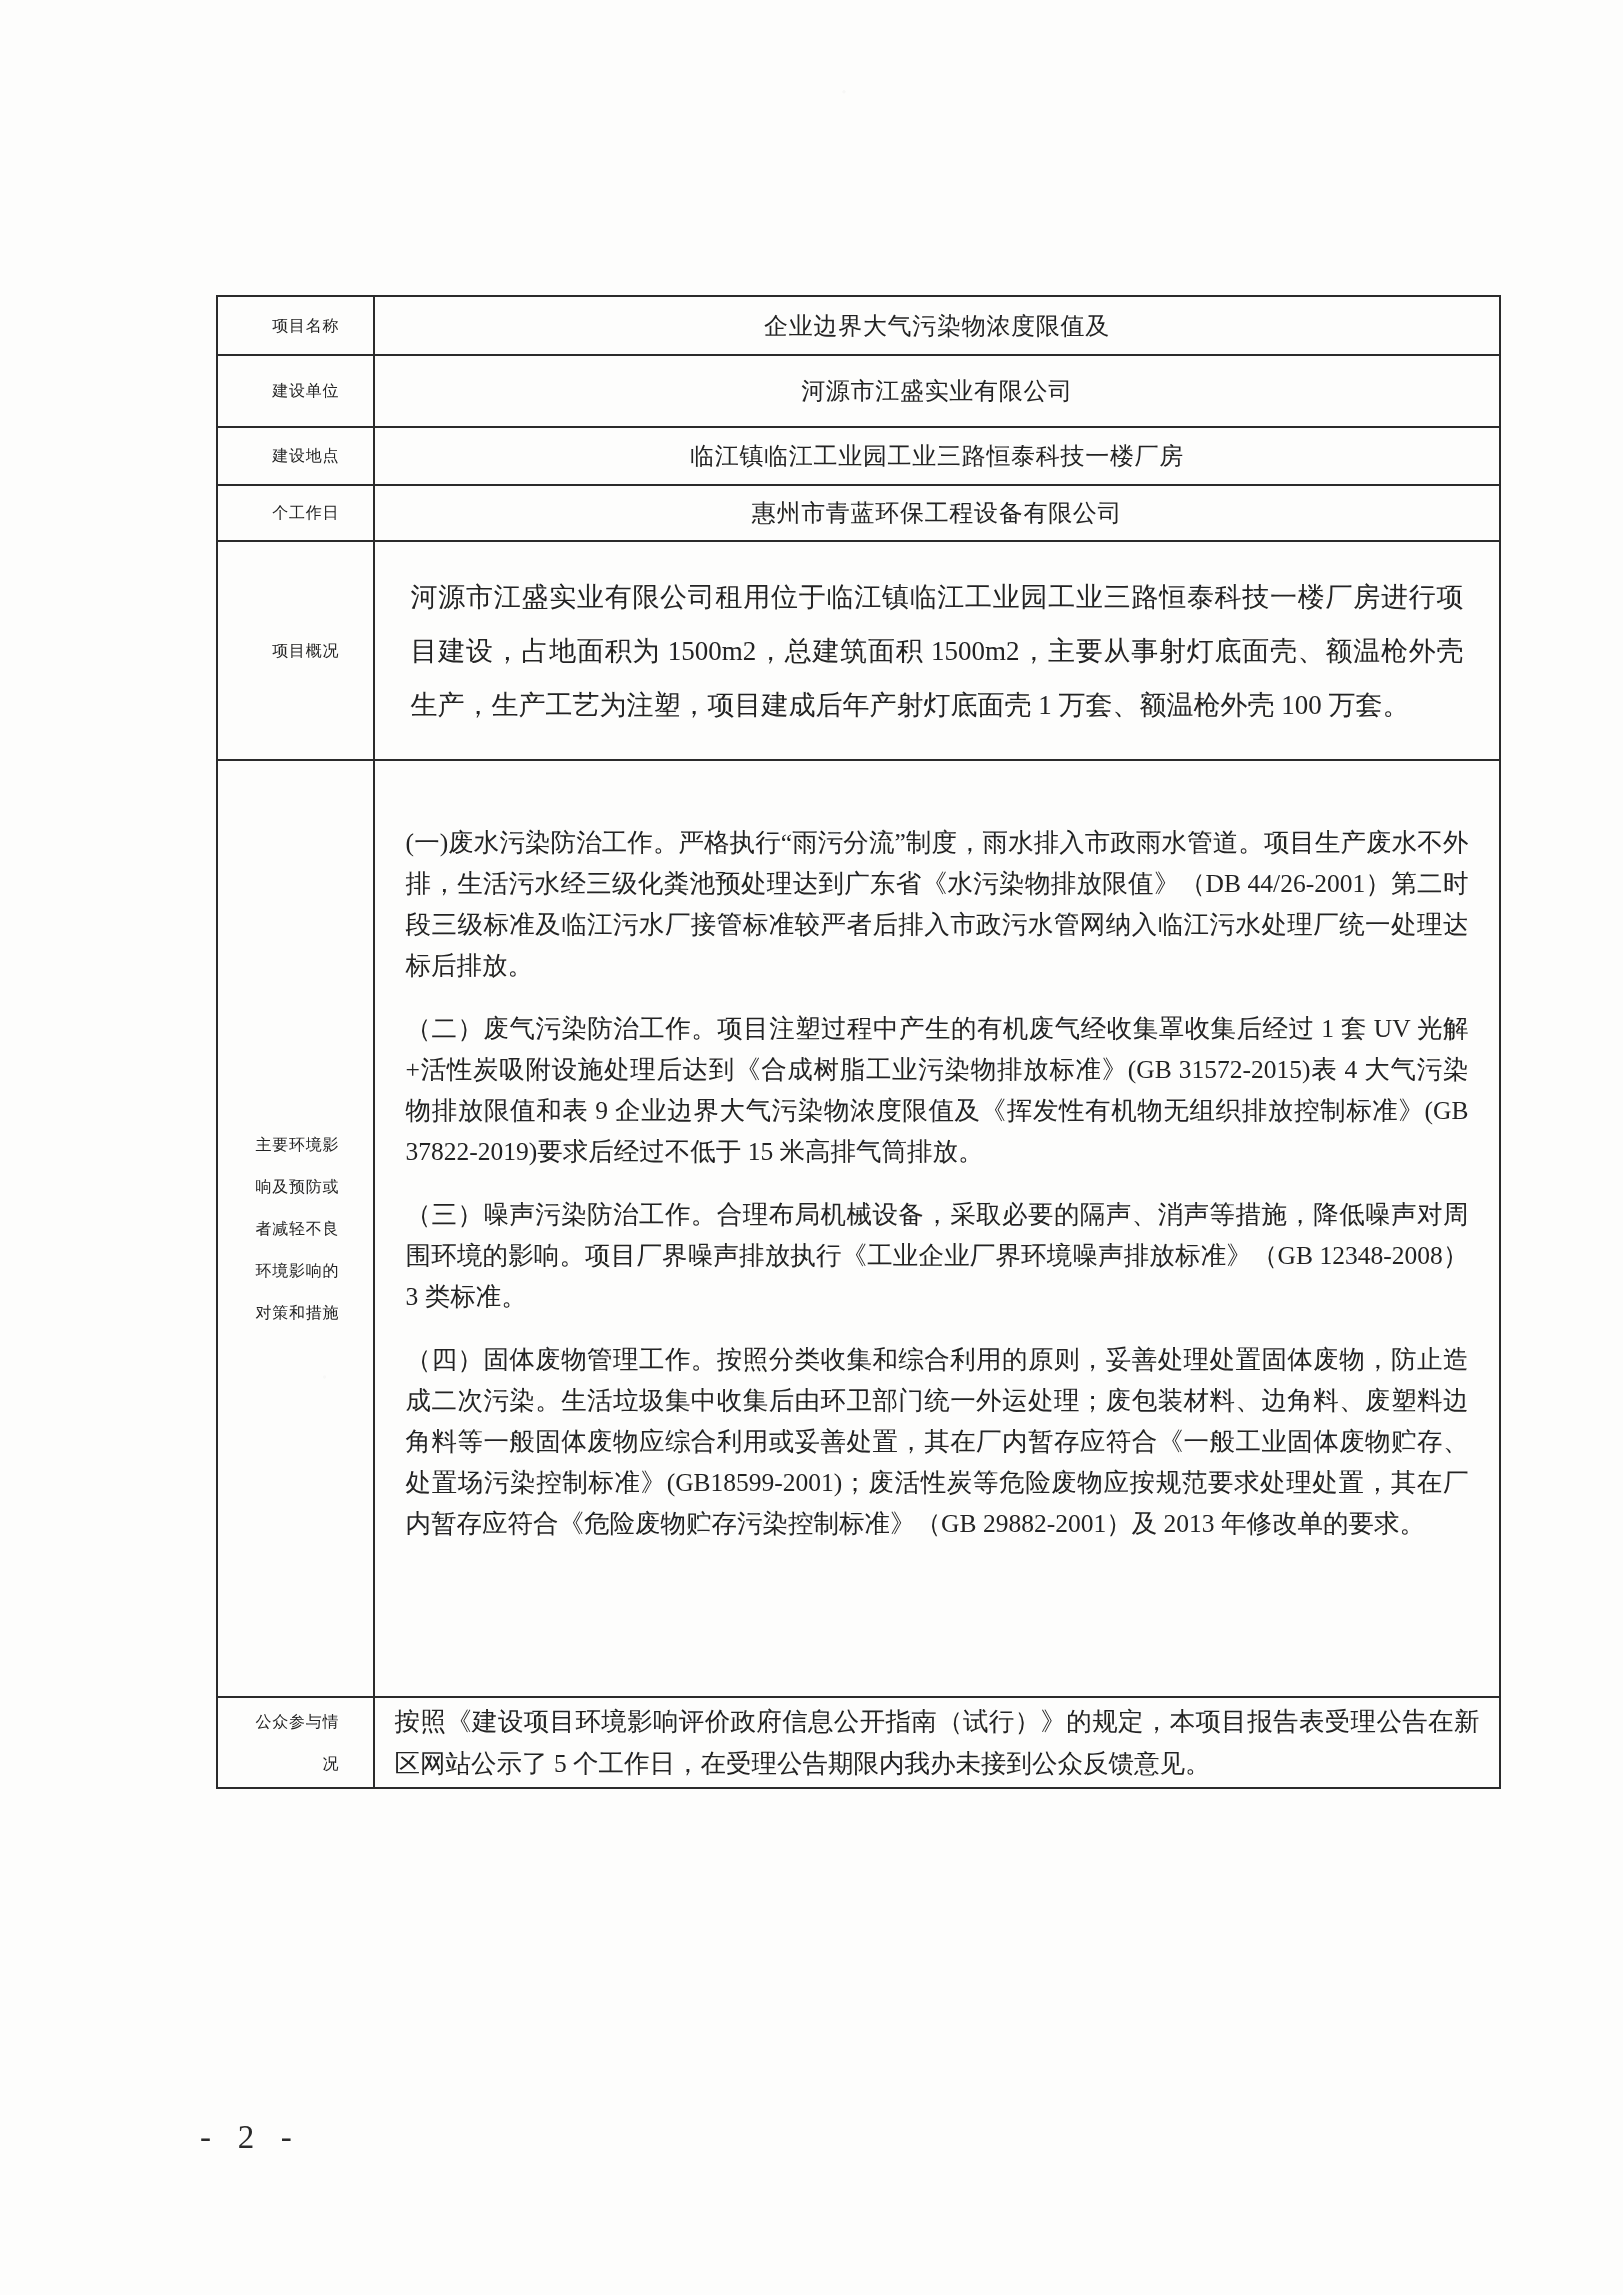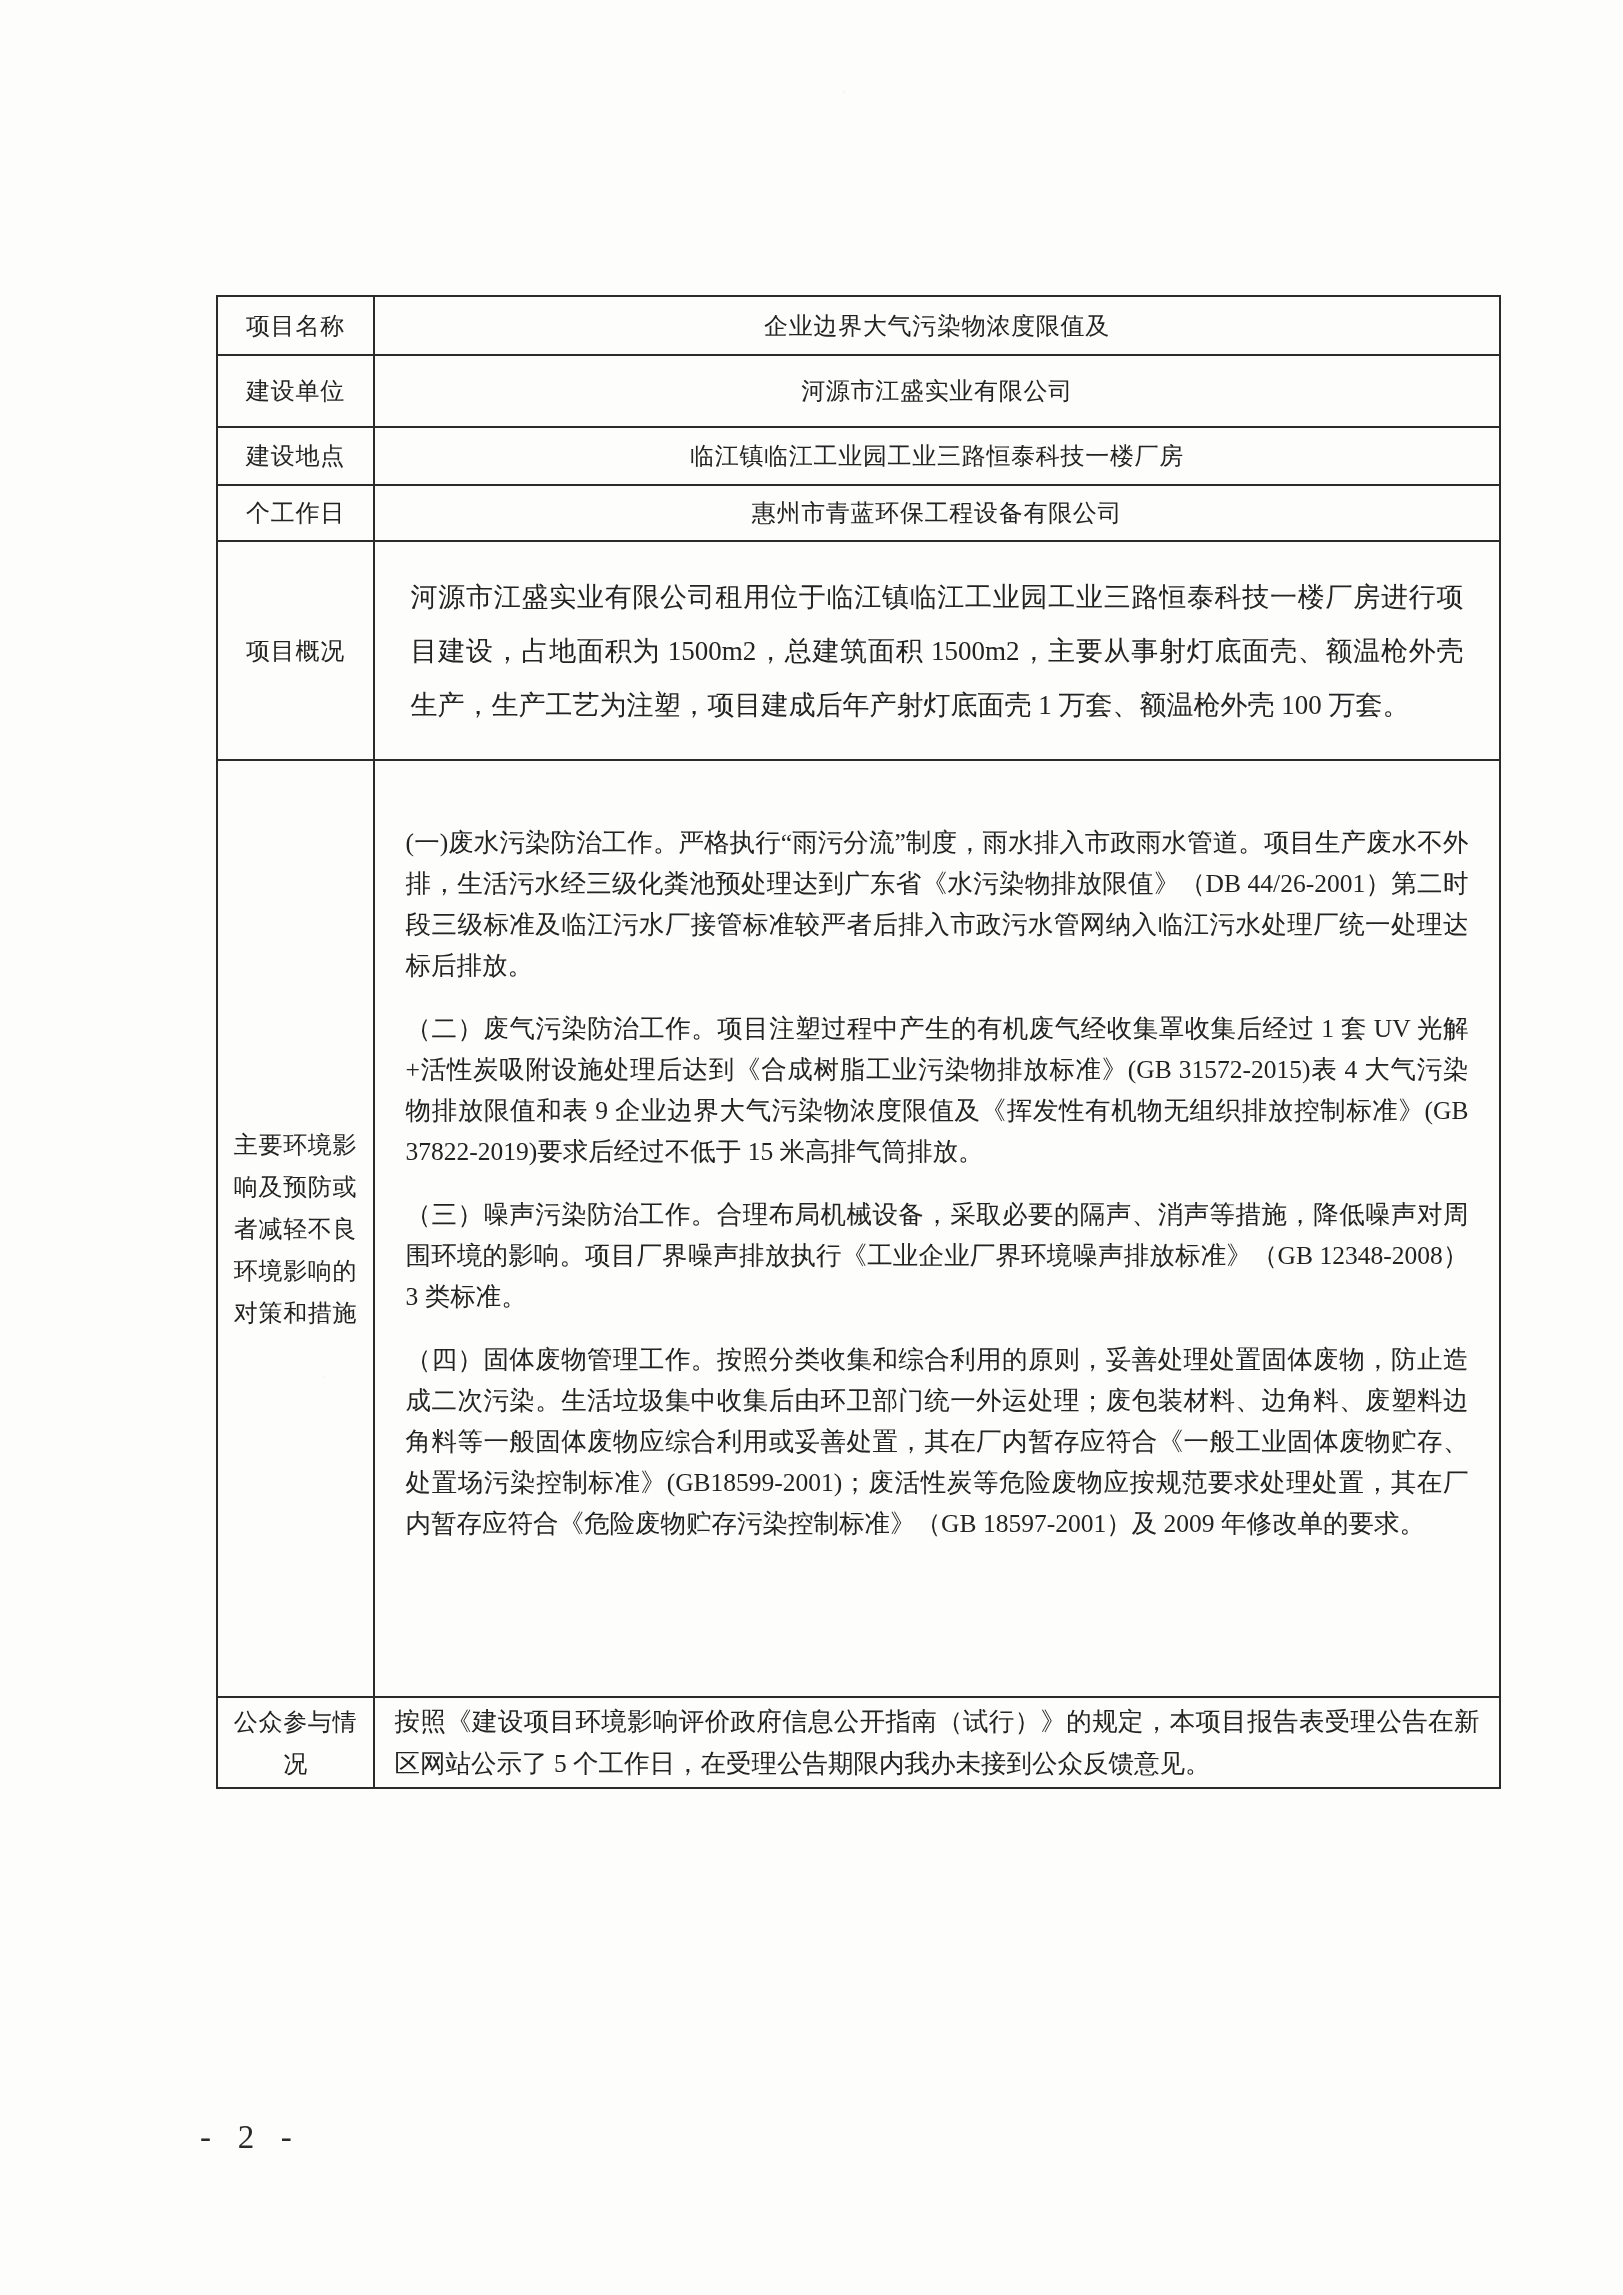--- a/index.html
+++ b/index.html
@@ -49,24 +49,24 @@
     width: 157px;
     border-right: 2px solid #2b2b2b;
     box-sizing: border-box;
     display: flex;
     align-items: center;
     justify-content: center;
   }
   .label-text {
     display: block;
     width: 5.45em;
-    font-size: 24px;
+    font-size: 16px;
     line-height: 42px;
     letter-spacing: 0.7px;
-    text-align: center;
+    text-align: right;
     word-break: break-all;
     color: #232323;
   }
   .cell-content {
     flex: 1 1 auto;
     box-sizing: border-box;
     display: flex;
     flex-direction: column;
     justify-content: center;
     padding: 0 19.6px;
@@ -168,21 +168,21 @@
     </div>
 
     <div class="trow row-6">
       <div class="cell-label">
         <span class="label-text">主要环境影响及预防或者减轻不良环境影响的对策和措施</span>
       </div>
       <div class="cell-content">
         <p>(一)废水污染防治工作。严格执行“雨污分流”制度，雨水排入市政雨水管道。项目生产废水不外排，生活污水经三级化粪池预处理达到广东省《水污染物排放限值》（DB 44/26-2001）第二时段三级标准及临江污水厂接管标准较严者后排入市政污水管网纳入临江污水处理厂统一处理达标后排放。</p>
         <p>（二）废气污染防治工作。项目注塑过程中产生的有机废气经收集罩收集后经过 1 套 UV 光解+活性炭吸附设施处理后达到《合成树脂工业污染物排放标准》(GB 31572-2015)表 4 大气污染物排放限值和表 9 企业边界大气污染物浓度限值及《挥发性有机物无组织排放控制标准》(GB 37822-2019)要求后经过不低于 15 米高排气筒排放。</p>
         <p>（三）噪声污染防治工作。合理布局机械设备，采取必要的隔声、消声等措施，降低噪声对周围环境的影响。项目厂界噪声排放执行《工业企业厂界环境噪声排放标准》（GB 12348-2008）3 类标准。</p>
-        <p>（四）固体废物管理工作。按照分类收集和综合利用的原则，妥善处理处置固体废物，防止造成二次污染。生活垃圾集中收集后由环卫部门统一外运处理；废包装材料、边角料、废塑料边角料等一般固体废物应综合利用或妥善处置，其在厂内暂存应符合《一般工业固体废物贮存、处置场污染控制标准》(GB18599-2001)；废活性炭等危险废物应按规范要求处理处置，其在厂内暂存应符合《危险废物贮存污染控制标准》（GB 18597-2001）及 2009 年修改单的要求。</p>
+        <p>（四）固体废物管理工作。按照分类收集和综合利用的原则，妥善处理处置固体废物，防止造成二次污染。生活垃圾集中收集后由环卫部门统一外运处理；废包装材料、边角料、废塑料边角料等一般固体废物应综合利用或妥善处置，其在厂内暂存应符合《一般工业固体废物贮存、处置场污染控制标准》(GB18599-2001)；废活性炭等危险废物应按规范要求处理处置，其在厂内暂存应符合《危险废物贮存污染控制标准》（GB 29882-2001）及 2013 年修改单的要求。</p>
       </div>
     </div>
 
     <div class="trow row-7">
       <div class="cell-label">
         <span class="label-text">公众参与情况</span>
       </div>
       <div class="cell-content">
         <p>按照《建设项目环境影响评价政府信息公开指南（试行）》的规定，本项目报告表受理公告在新区网站公示了 5 个工作日，在受理公告期限内我办未接到公众反馈意见。</p>
       </div>

